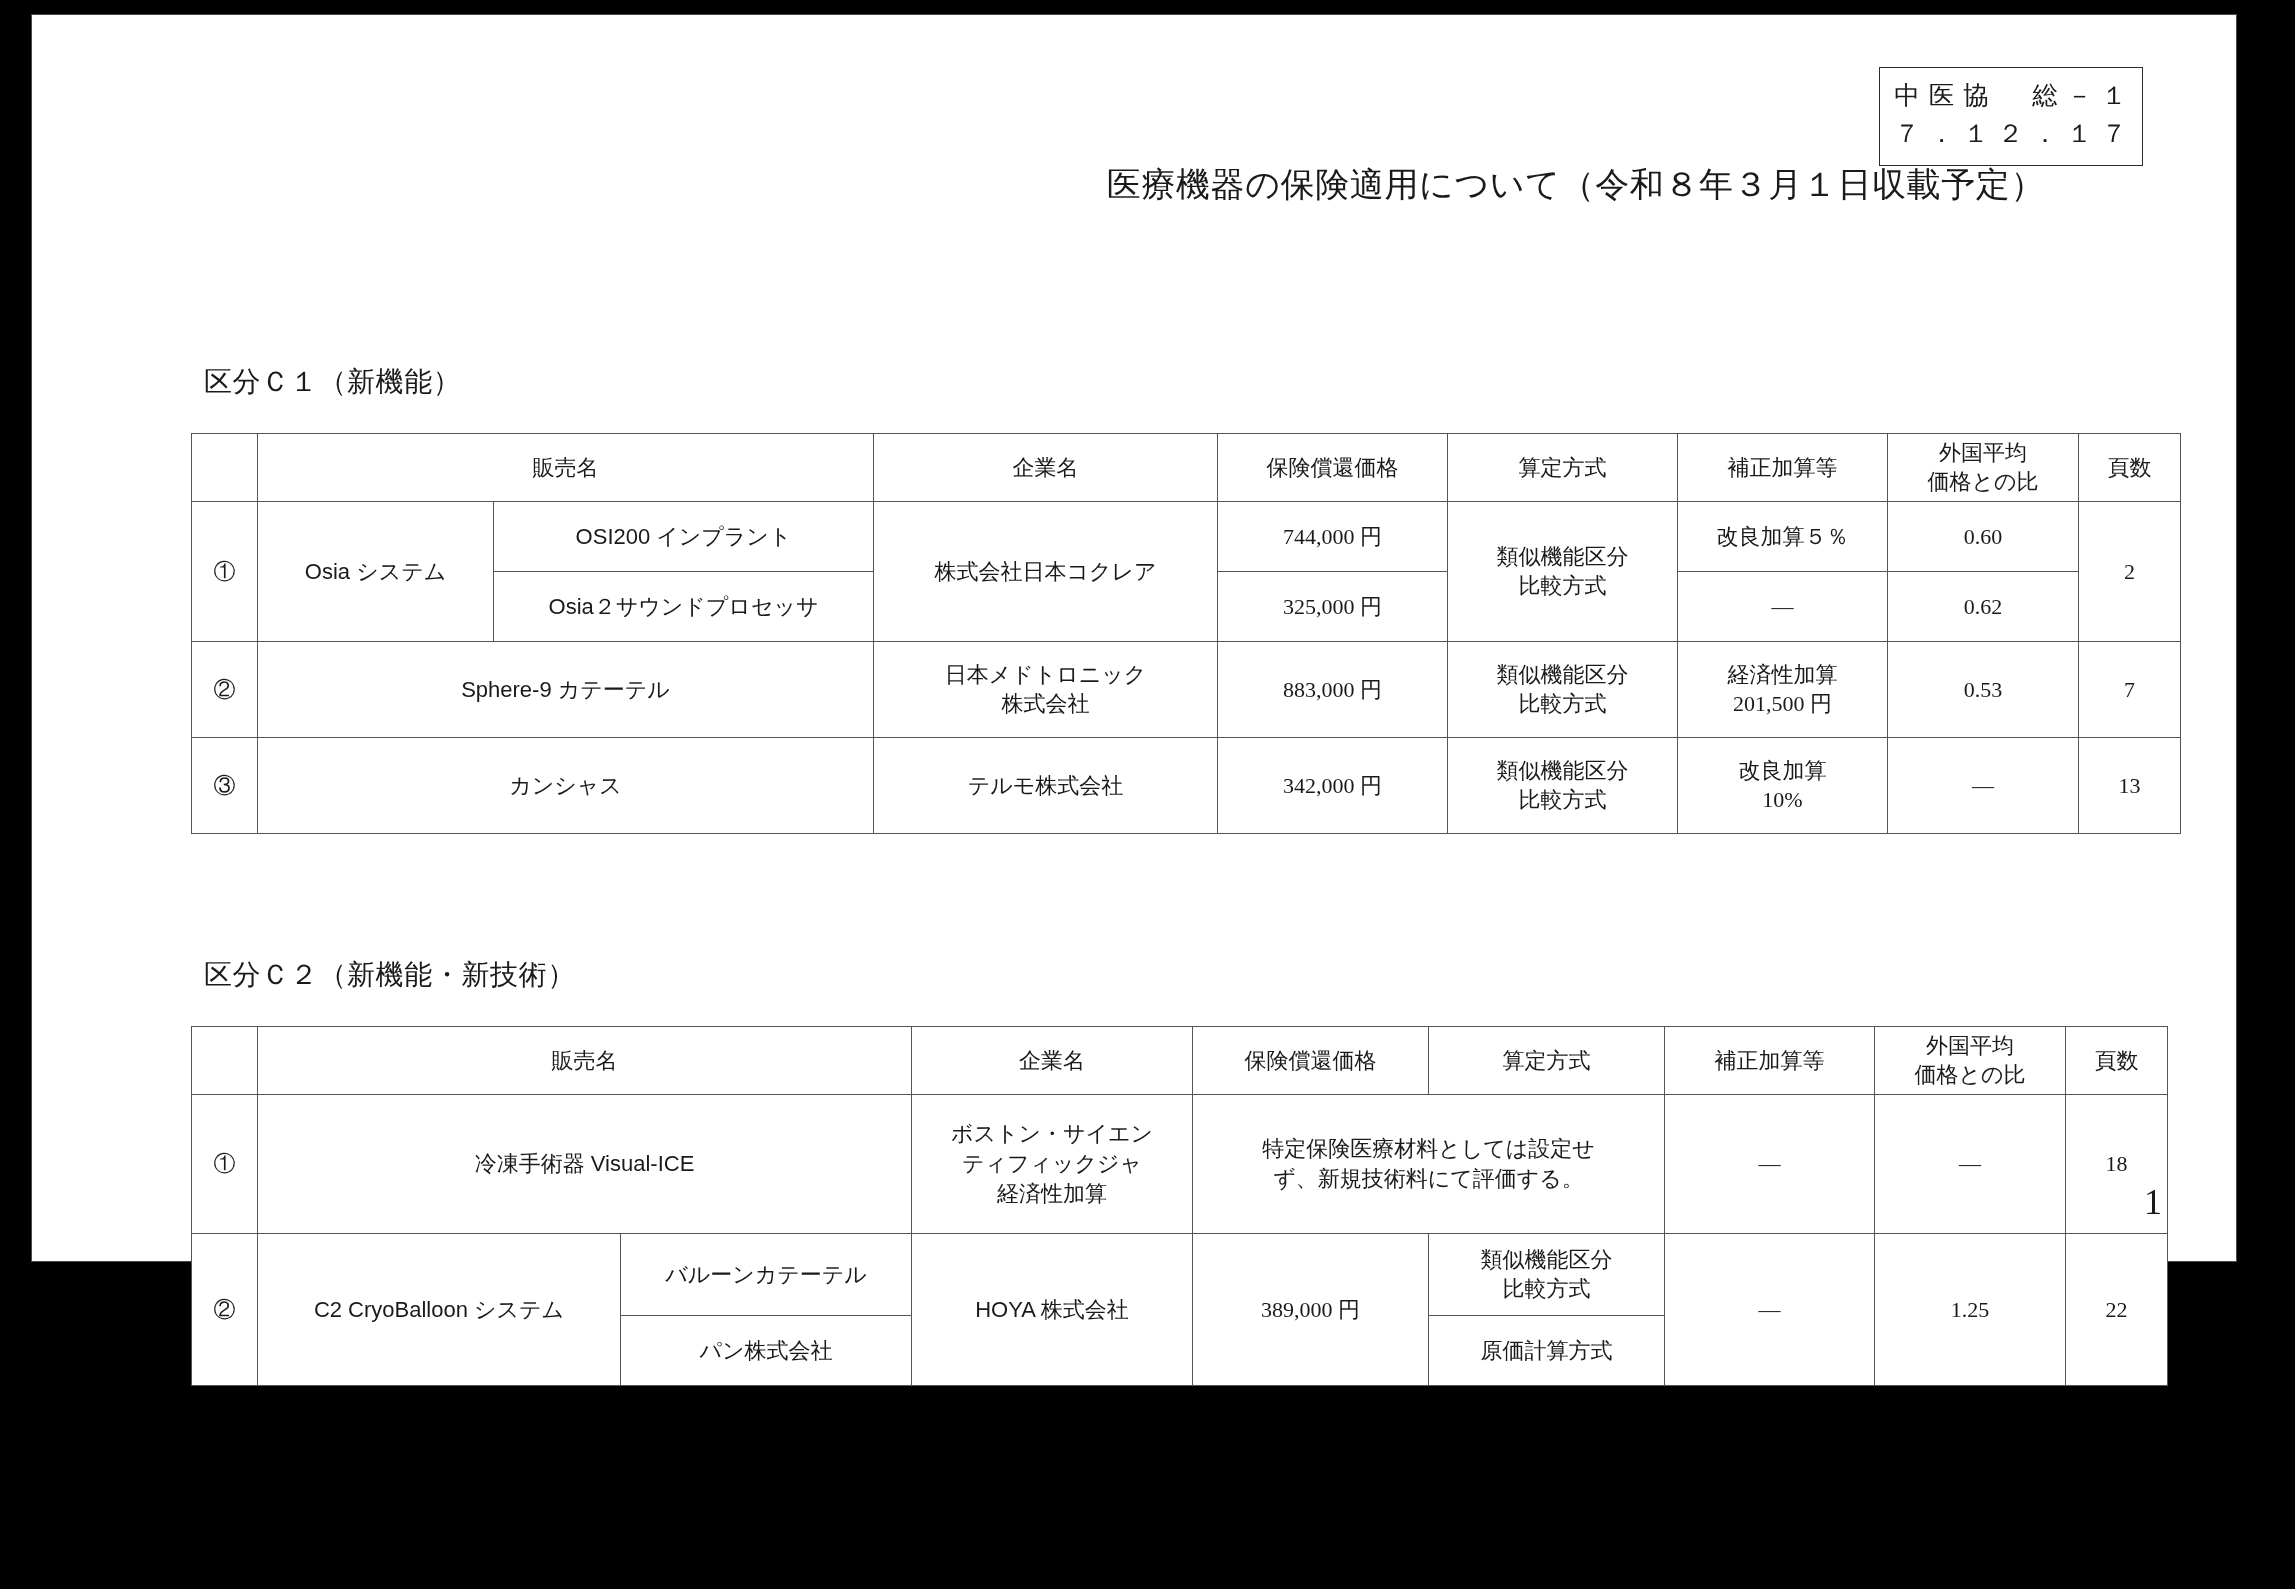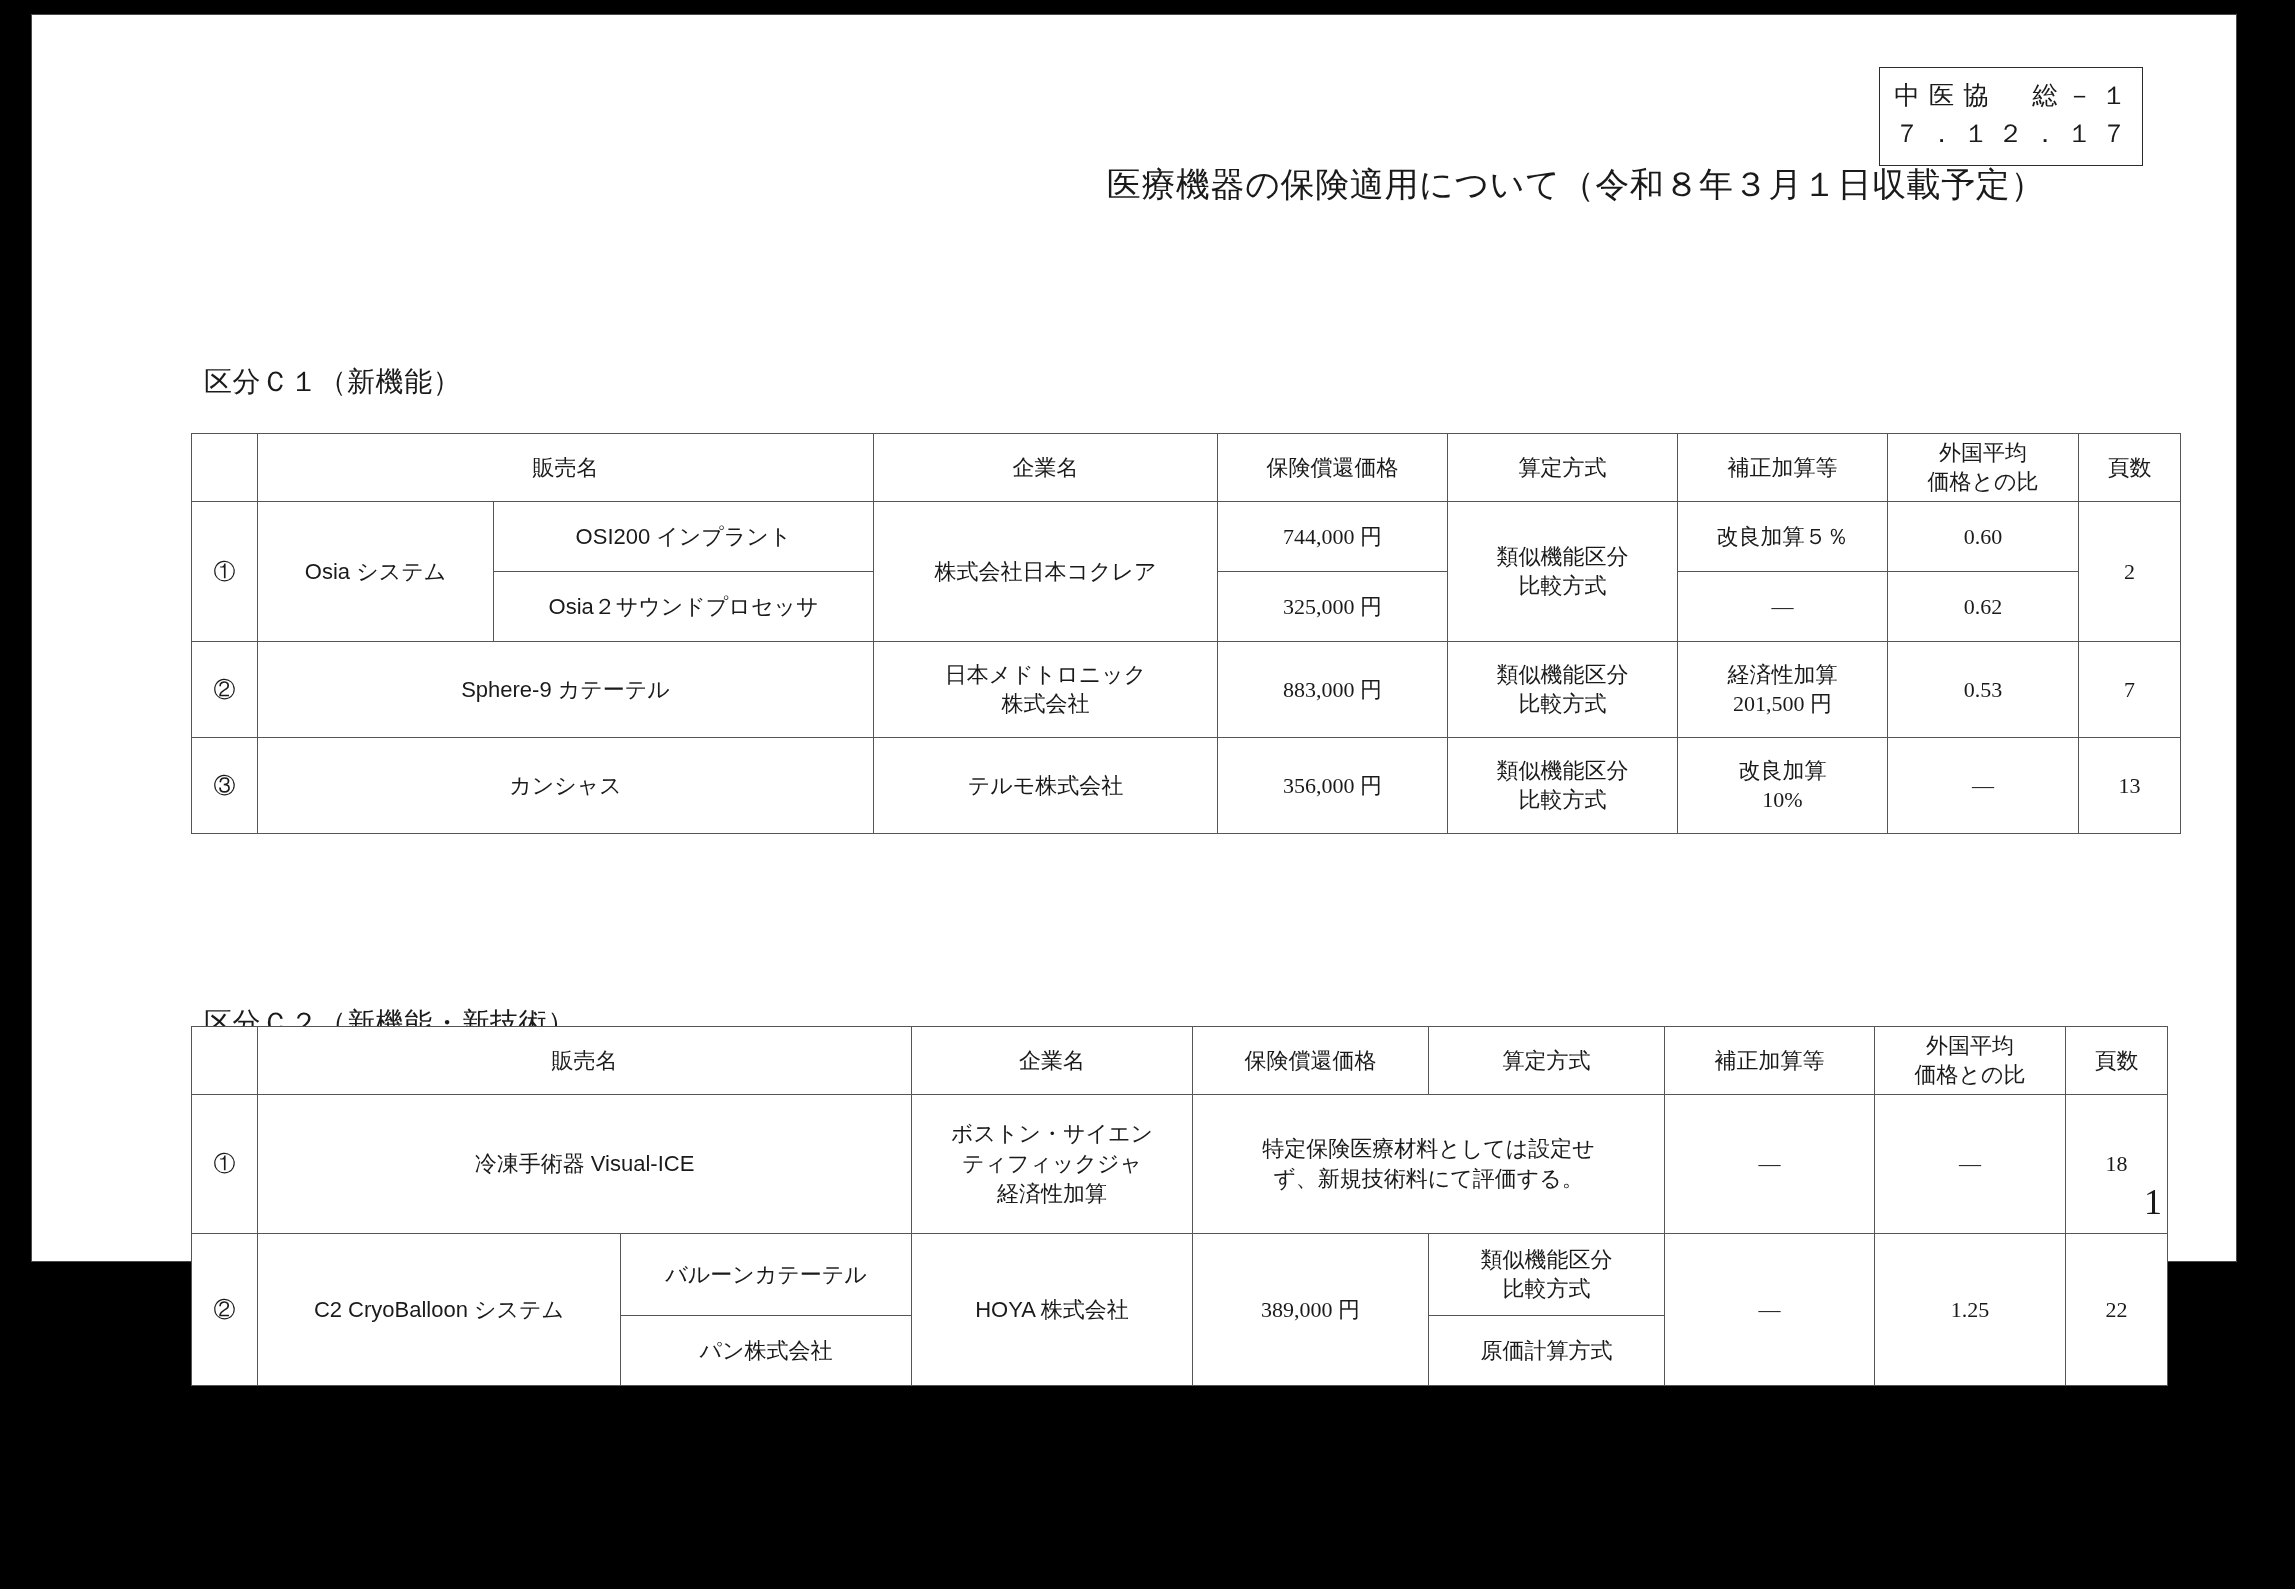--- a/index.html
+++ b/index.html
@@ -58,21 +58,21 @@
   }
 
   
   .section-heading {
     position: absolute;
     font-size: 28px;
     color: #1a1a1a;
     letter-spacing: 0.6px;
   }
   #heading-c1 { left: 172px; top: 348px; }
-  #heading-c2 { left: 172px; top: 941px; margin-top: 48px; }
+  #heading-c2 { left: 172px; top: 941px; }
 
   
   table.grid {
     position: absolute;
     border-collapse: collapse;
     table-layout: fixed;
     color: #1a1a1a;
     background: #ffffff;
   }
   table.grid td, table.grid th {
@@ -184,21 +184,21 @@
             <span class="two-line">201,500 円</span>
           </td>
           <td>0.53</td>
           <td>7</td>
         </tr>
 
         <tr style="height:96px">
           <td>③</td>
           <td colspan="2">カンシャス</td>
           <td>テルモ株式会社</td>
-          <td>356,000 円</td>
+          <td>342,000 円</td>
           <td>
             <span class="two-line">類似機能区分</span>
             <span class="two-line">比較方式</span>
           </td>
           <td>
             <span class="two-line">改良加算</span>
             <span class="two-line">10%</span>
           </td>
           <td class="dash">—</td>
           <td>13</td>

